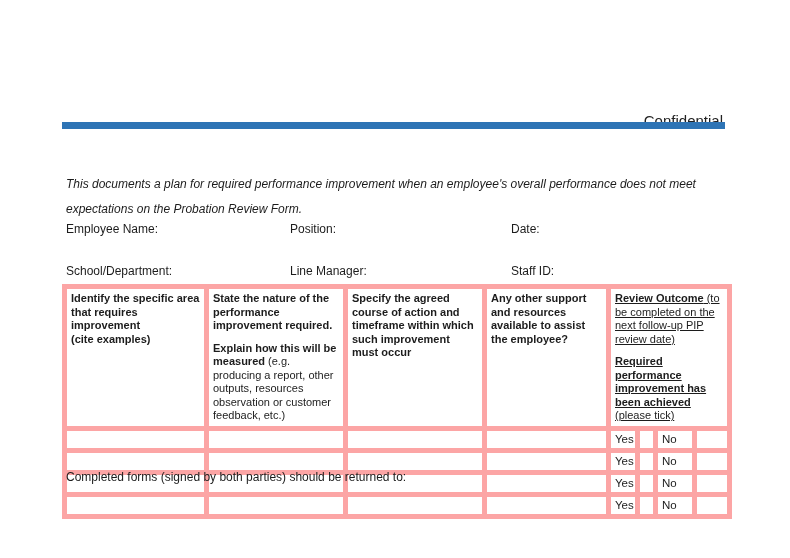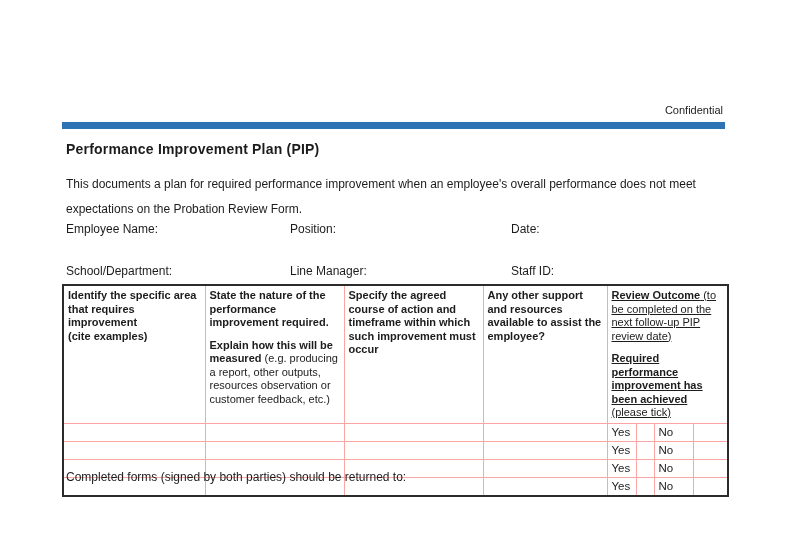--- a/index.html
+++ b/index.html
@@ -7,50 +7,50 @@
     width: 790px; height: 558px;
     background: #ffffff;
     font-family: "Liberation Sans", sans-serif;
     color: #1c1c1c;
     overflow: hidden;
     position: relative;
   }
   .page { position: absolute; inset: 0; background: #ffffff; }
 
   .confidential {
-    position: absolute; top: 104px; right: 67px;
-    font-size: 11px; color: #222; margin-left: 8px;
+    position: absolute; top: 112px; right: 67px;
+    font-size: 15px; color: #222; margin-left: 8px;
   }
   .accent-bar {
     position: absolute; left: 62px; top: 122px;
     width: 663px; height: 7px;
     background: #2e74b5;
   }
   .doc-title {
     position: absolute; left: 66px; top: 141px;
     font-size: 14px; font-weight: bold; letter-spacing: 0.2px;
   }
   .intro {
     position: absolute; left: 66px; top: 172px;
-    width: 632px; font-size: 12px; line-height: 25px;
+    width: 632px; font-size: 12px; line-height: 25px; font-style: italic;
   }
   .field-label { position: absolute; font-size: 12px; white-space: nowrap; }
   .fr1 { top: 222px; }
   .fr2 { top: 264px; }
   .fc1 { left: 66px; text-align: right; }
   .fc2 { left: 290px; }
   .fc3 { left: 511px; }
 
   table.pip {
     position: absolute; left: 62px; top: 284px;
     border-collapse: collapse; table-layout: fixed;
     width: 665px;
   }
   table.pip td {
-    border: 1px solid #fca5a5;
+    border: 5px solid #fca5a5;
     vertical-align: top;
     font-size: 11px; line-height: 13.5px;
     padding: 3px 4px 3px 4px;
     overflow: hidden;
   }
   table.pip { border: 2px solid #2b2b2b; }
   td.hdr { font-weight: bold; }
   td.hdr .para2 { margin-top: 9px; }
   td.hdr .reg { font-weight: normal; }
   td.h1 { padding-right: 26px; }
@@ -67,21 +67,20 @@
 </style>
 </head>
 <body>
 
 <div class="page">
 
   <div class="confidential">Confidential</div>
 
   <div class="accent-bar"></div>
 
-  <h1 class="doc-title">Performance Improvement Plan (PIP)</h1>
 
   <p class="intro">This documents a plan for required performance improvement when an employee's overall performance does not meet expectations on the Probation Review Form.</p>
 
   <span class="field-label fr1 fc1">Employee Name:</span>
   <span class="field-label fr1 fc2">Position:</span>
   <span class="field-label fr1 fc3">Date:</span>
 
   <span class="field-label fr2 fc1">School/Department:</span>
   <span class="field-label fr2 fc2">Line Manager:</span>
   <span class="field-label fr2 fc3">Staff ID:</span>

